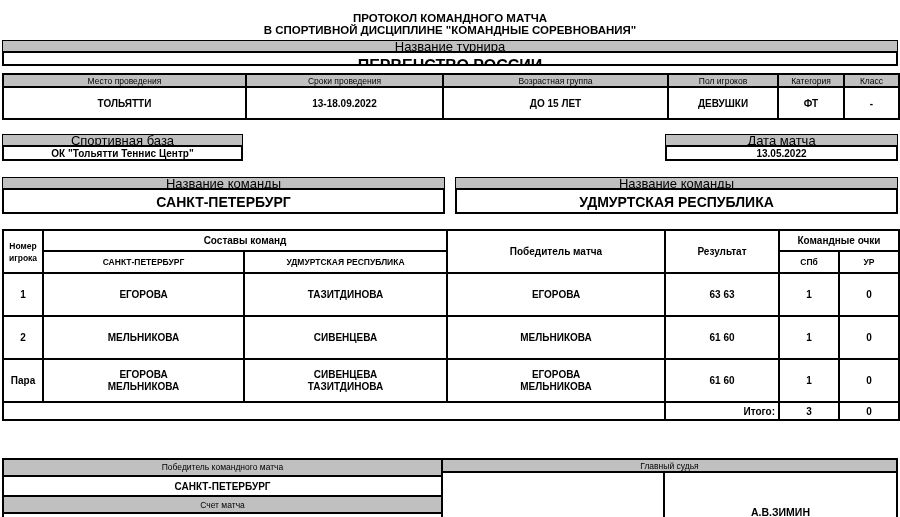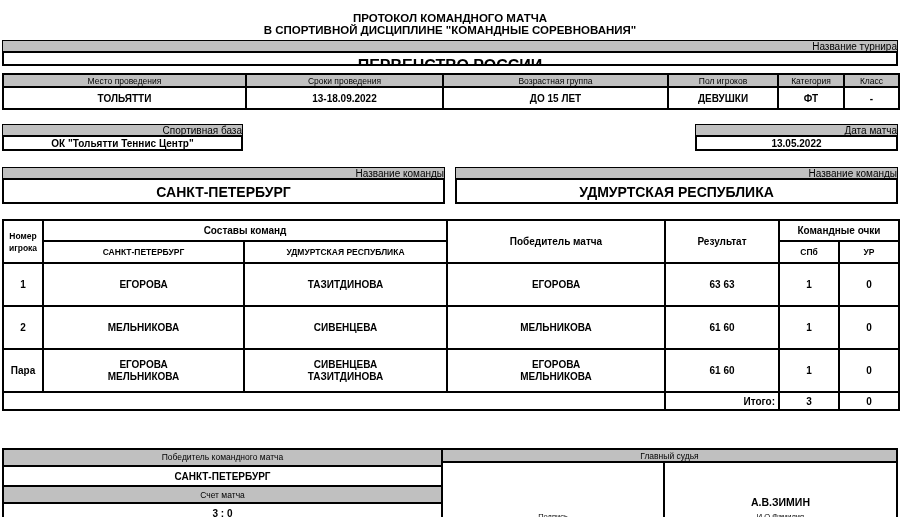--- a/index.html
+++ b/index.html
@@ -10,44 +10,44 @@
     font-family:"Liberation Sans", sans-serif;
   }
   .doc { width:896px; margin:0 auto; padding-top:12px; }
 
   
   .doc-title { text-align:center; font-weight:bold; font-size:11.5px; line-height:12px; }
 
   
   .box-label {
     background:var(--gray); border:1px solid var(--line); border-bottom:none;
-    text-align:right; font-size:10px; line-height:11px; height:11px; overflow:hidden;
+    text-align:center; font-size:13px; line-height:11px; height:11px; overflow:hidden;
   }
   .box-value {
     border:2px solid var(--line); text-align:center; font-weight:bold; overflow:hidden;
   }
   .tournament { margin-top:4px; }
   .tournament .box-value { font-size:16px; height:15px; line-height:25px; }
 
   
   table { border-collapse:collapse; }
   .info-table { margin-top:7px; width:896px; table-layout:fixed; }
   .info-table th {
     background:var(--gray); font-weight:normal; font-size:8.5px;
     border:2px solid var(--line); height:13px; padding:0; overflow:hidden;
   }
   .info-table td {
     font-weight:bold; font-size:10px; text-align:center;
-    border:2px solid var(--line); height:22px; padding:0; overflow:hidden;
+    border:2px solid var(--line); height:32px; padding:0; overflow:hidden;
   }
 
   
   .venue-date { margin-top:14px; display:flex; justify-content:space-between; }
   .venue-box { width:241px; }
-  .date-box  { width:203px; }
+  .date-box  { width:233px; }
   .small-box .box-value { font-size:10px; height:16px; line-height:14px; }
 
   
   .teams { margin-top:16px; display:flex; justify-content:space-between; }
   .team-box { width:443px; }
   .team-box .box-value { font-size:14px; height:26px; line-height:24px; }
 
   
   .results-table { margin-top:15px; width:896px; table-layout:fixed; }
   .results-table th, .results-table td {

